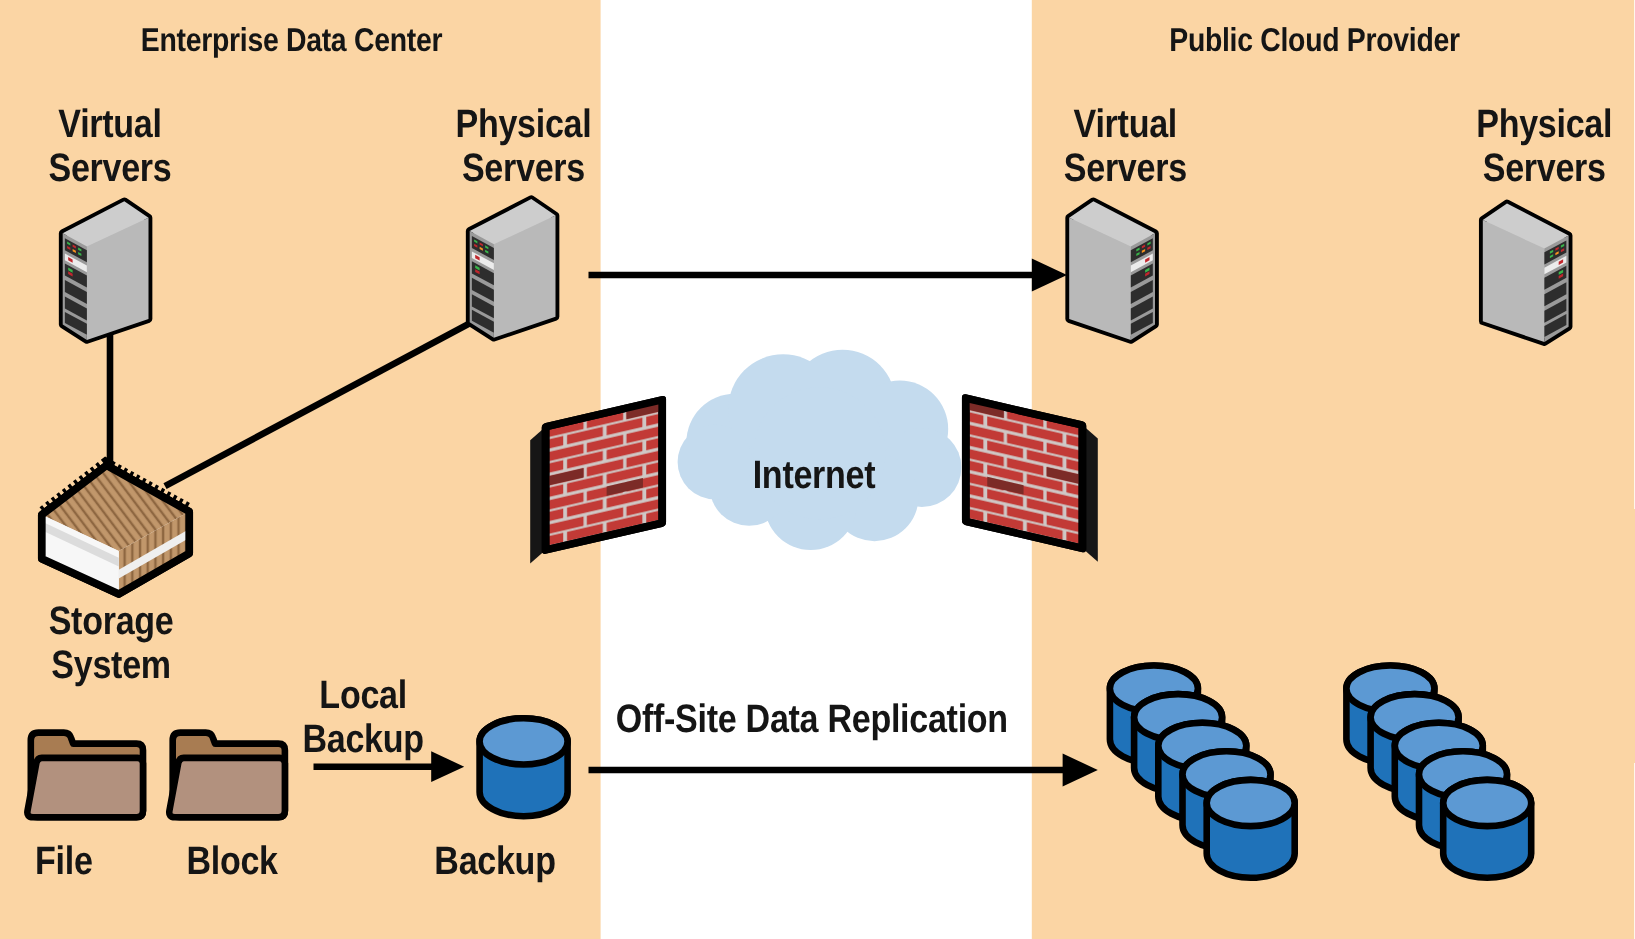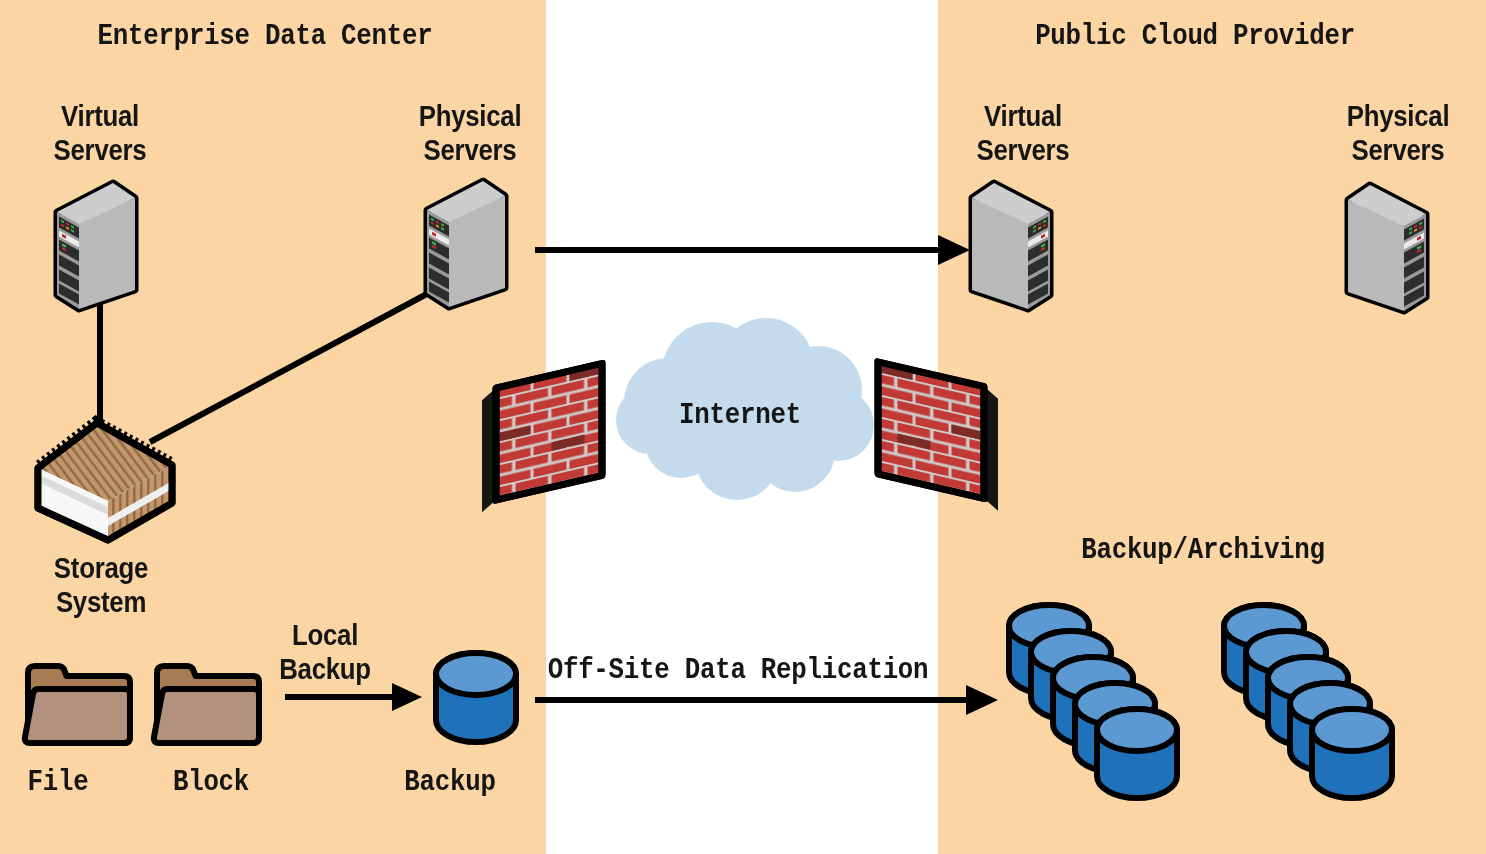--- a/index.html
+++ b/index.html
@@ -11,22 +11,22 @@
   .panel.left  { left:0; width:546px; }
   .panel.right { left:938px; width:548px; }
   .art { position:absolute; left:0; top:0; z-index:1; }
   .lbl {
     position:absolute; transform:translate(-50%,-50%);
     text-align:center; color:#151515; font-weight:bold; line-height:1.12;
     z-index:2; letter-spacing:-0.3px;
   }
   .lbl > span { display:inline-block; transform:scaleX(0.86); }
   .t1 { font-size:30px; }
-  .t2 { font-size:30px; }
-  .nw { white-space:nowrap;font-family:Liberation Mono, monospace; }
+  .t2 { font-size:36px; }
+  .nw { white-space:nowrap; }
   .w130 { width:132px; }
   .w120 { width:118px;text-decoration:underline; }
 </style>
 </head>
 <body>
 
 <div class="stage">
 
   <div class="panel left"></div>
   <div class="panel right"></div>
@@ -178,18 +178,17 @@
   <div class="lbl t2 w130" style="left:470px; top:133px;"><span>Physical Servers</span></div>
   <div class="lbl t2 w130" style="left:1023px; top:133px;"><span>Virtual Servers</span></div>
   <div class="lbl t2 w130" style="left:1398px; top:133px;"><span>Physical Servers</span></div>
 
   <div class="lbl t2 w130" style="left:101px; top:585px;"><span>Storage System</span></div>
   <div class="lbl t2 nw" style="left:58px; top:783px;"><span>File</span></div>
   <div class="lbl t2 nw" style="left:211px; top:783px;"><span>Block</span></div>
   <div class="lbl t2 w120" style="left:325px; top:652px;"><span>Local Backup</span></div>
   <div class="lbl t2 nw" style="left:450px; top:783px;"><span>Backup</span></div>
 
-  <div class="lbl t2 nw" style="left:740px; top:416px;"><span>Internet</span></div>
-  <div class="lbl t2 nw" style="left:738px; top:671px;"><span>Off-Site Data Replication</span></div>
+  <div class="lbl t2 nw" style="left:740px; top:432px;"><span>Internet</span></div>
+  <div class="lbl t2 nw" style="left:738px; top:654px;"><span>Off-Site Data Replication</span></div>
 
-  <div class="lbl t2 nw" style="left:1203px; top:551px;"><span>Backup/Archiving</span></div>
 
 </div>
 
 </body></html>

